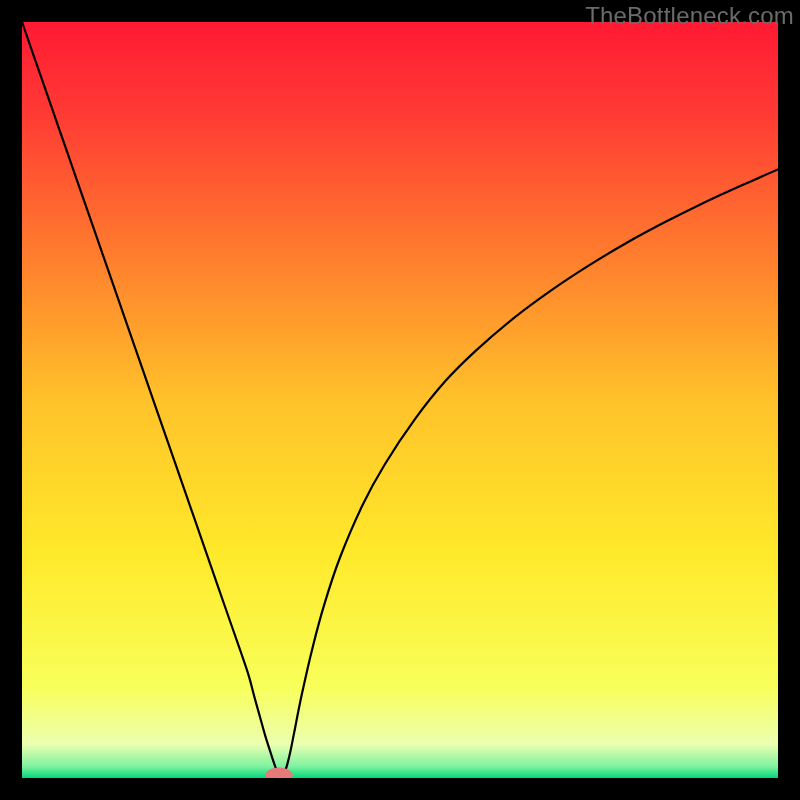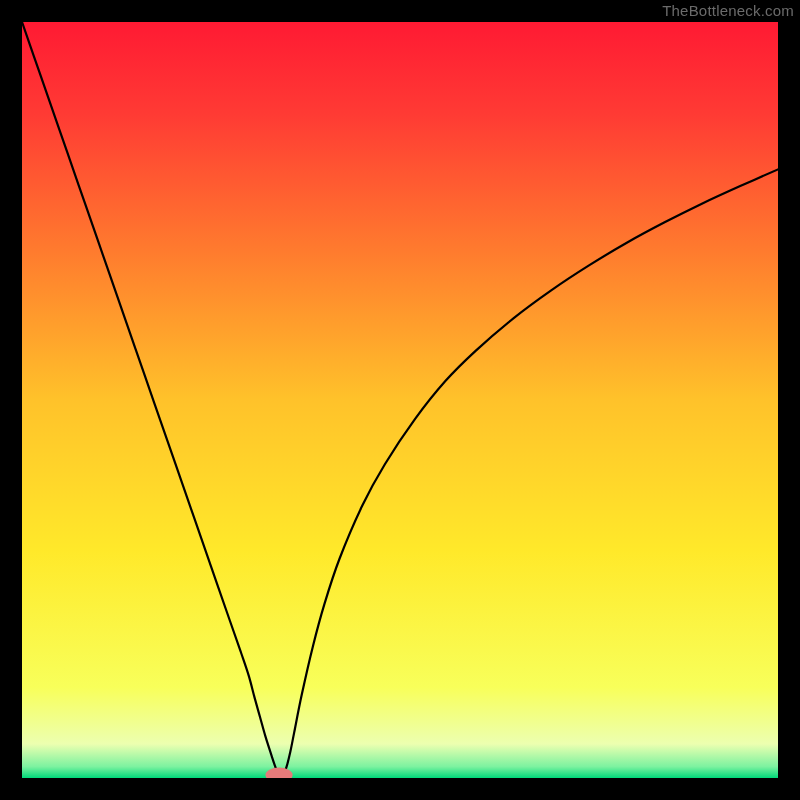--- a/index.html
+++ b/index.html
@@ -24,21 +24,21 @@
     left: 0;
     top: 0;
     width: 756px;
     height: 756px;
   }
   .watermark {
     position: absolute;
     top: 2px;
     right: 6px;
     color: #6b6b6b;
-    font-size: 15px;
+    font-size: 24px;
     font-weight: 500;
     letter-spacing: 0.2px;
     z-index: 5;
   }
   svg { display: block; }
 </style>
 </head>
 <body>
 
 <div class="frame">

